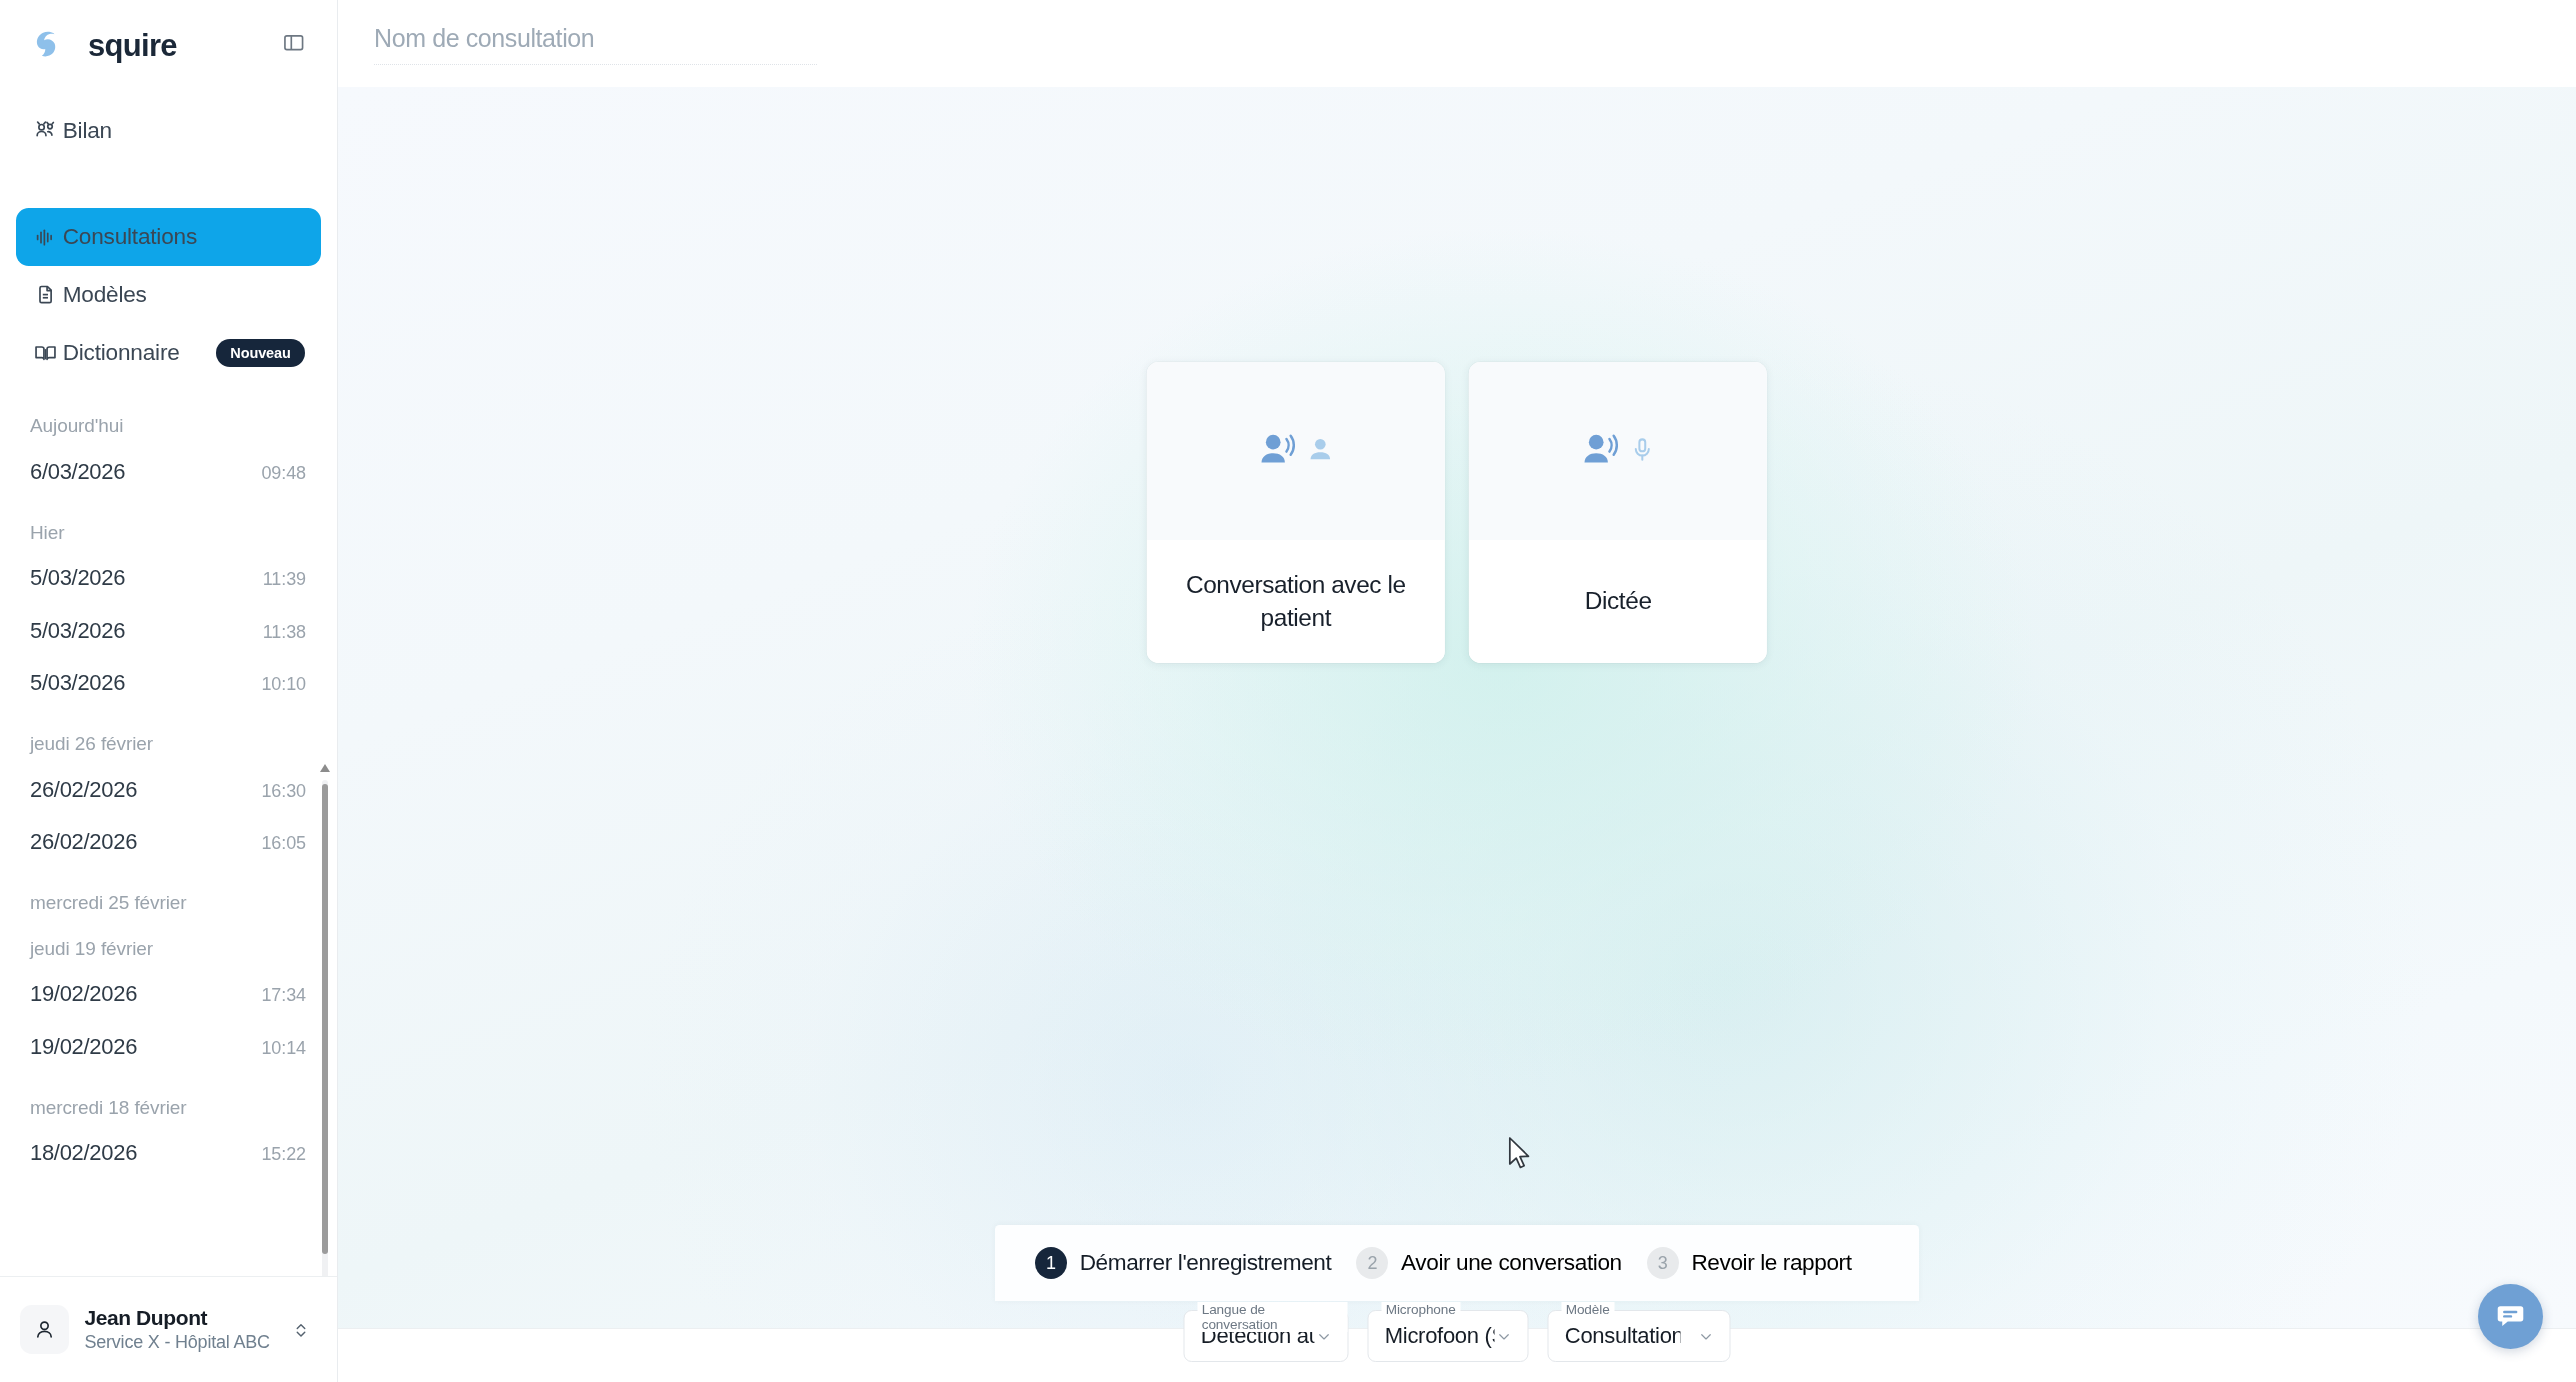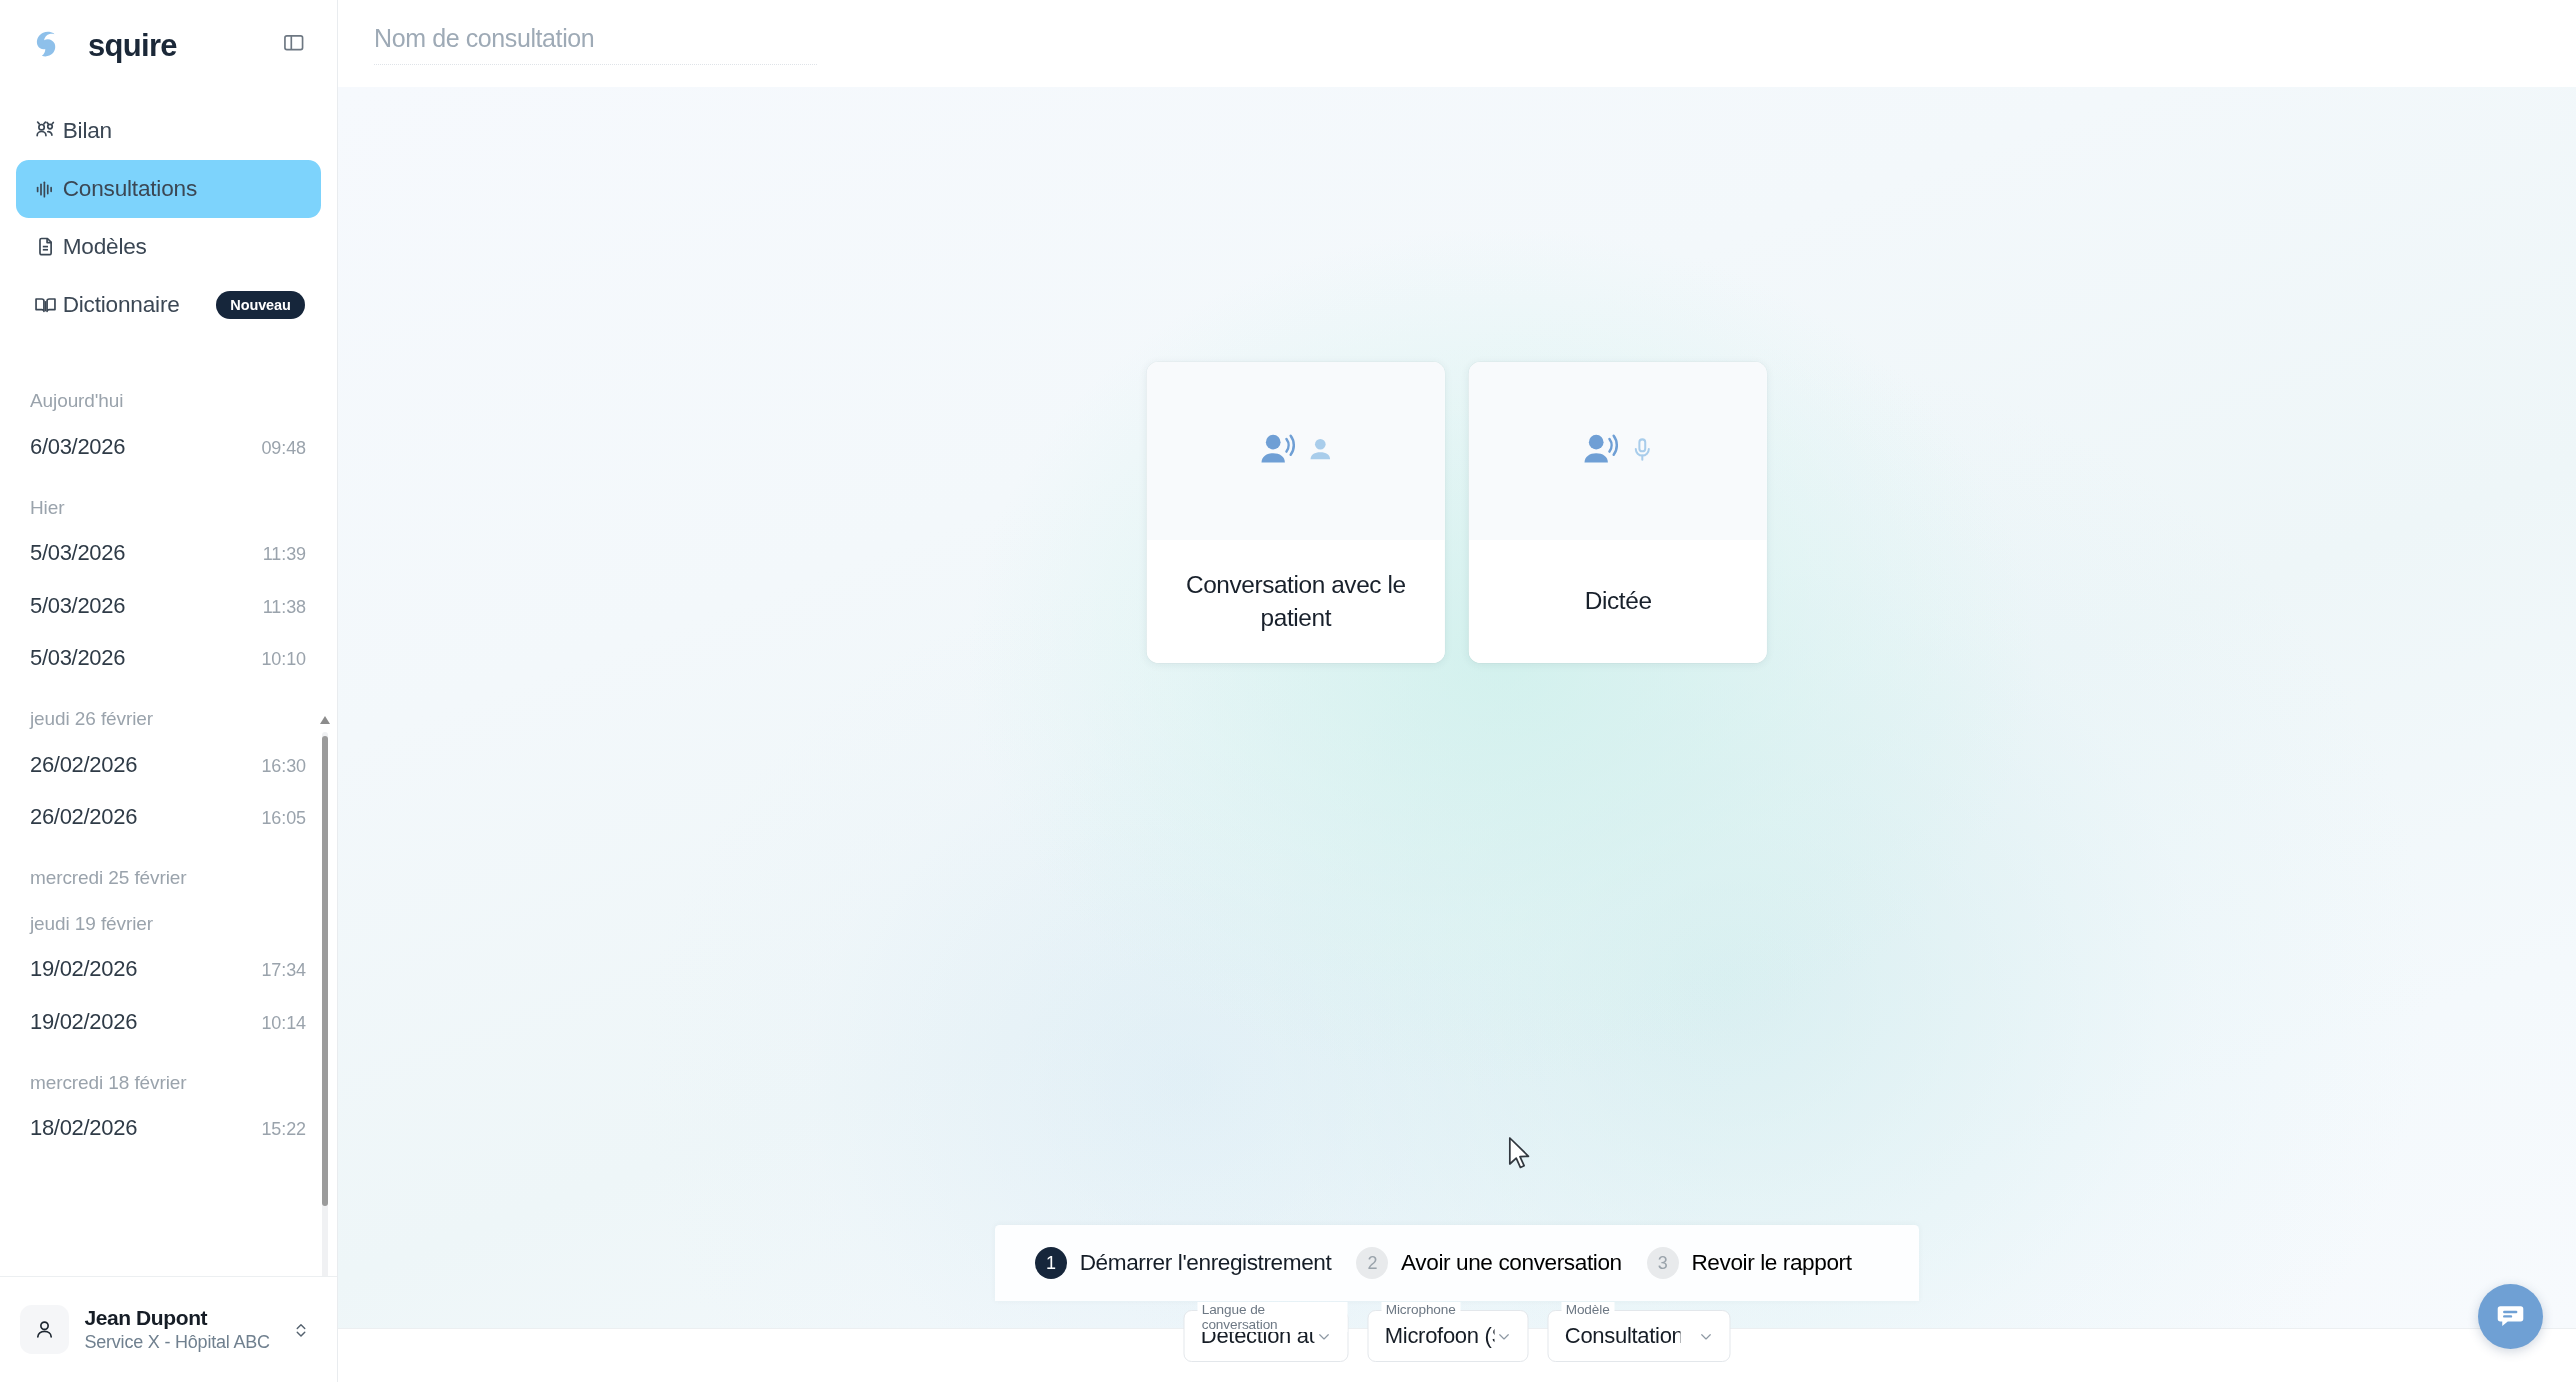--- a/index.html
+++ b/index.html
@@ -34,35 +34,35 @@
     align-items: center; justify-content: center; cursor: pointer;
     border-radius: 5.4px;
   }
 
   .nav { padding: 16.3px 16.3px 0 16.3px; }
   .nav-item {
     display: flex; align-items: center; gap: 3px;
     height: 58px; padding: 0 15.4px; border-radius: 12.7px;
     cursor: pointer; position: relative;
   }
-  .nav-item.active { background: #7dd3fc; }
+  .nav-item.active { background: #0ea5e9; margin-top: 48px; }
   .nav-ico { width: 28px; height: 28px; flex: 0 0 28px; display:flex; align-items:center; justify-content:center; }
   .nav-label { font-size: 22.6px; color: #3b4754; letter-spacing: -0.2px; }
   .badge-new {
     margin-left: auto; background: #16263b; color: #fff;
     font-size: 14.5px; font-weight: 600; padding: 5.4px 14.5px 6.3px;
     border-radius: 27px; letter-spacing: -0.1px;
   }
 
   
   .list-scroll {
     flex: 1 1 auto; overflow: hidden; position: relative;
     padding: 20px 0 0 0; margin-top: 12.7px;
   }
-  .list-inner { padding: 0 31px 0 30px; margin-top: 23px; }
+  .list-inner { padding: 0 31px 0 30px; }
   .grp-label {
     font-size: 19px; color: #9aa3ac; letter-spacing: -0.1px;
     margin: 23.5px 0 9px 0;
   }
   .grp-label:first-child { margin-top: 0; }
   .cons-row {
     display: flex; align-items: baseline; justify-content: space-between;
     padding: 12.7px 0 13.6px 0; cursor: pointer;
   }
   .cons-date { font-size: 22px; color: #2f3b47; letter-spacing: -0.3px; }

